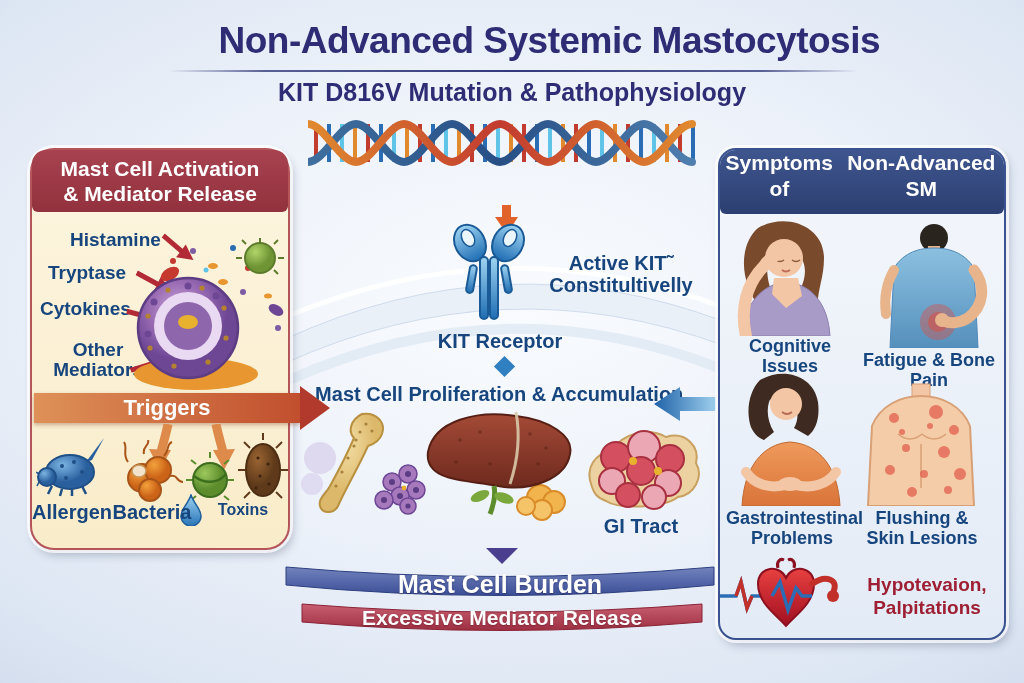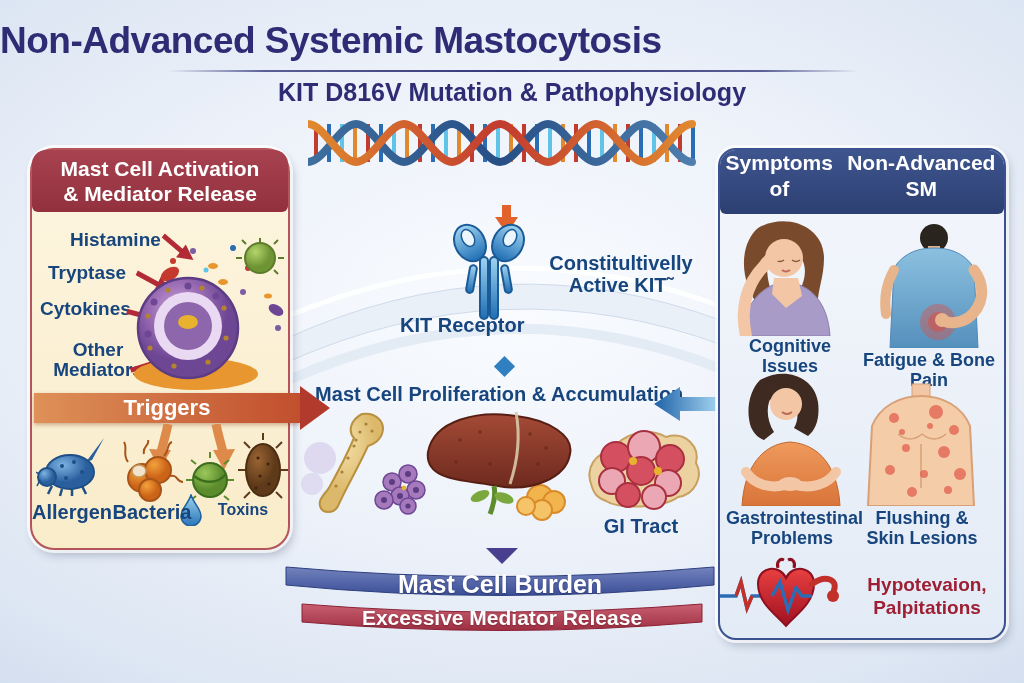--- a/index.html
+++ b/index.html
@@ -2,31 +2,31 @@
 <html><head>
 <meta charset="utf-8">
 <style>
   html,body{margin:0;padding:0;background:#c9d6ea;}
   .stage{position:relative;width:1024px;height:683px;overflow:hidden;
     background:radial-gradient(ellipse 95% 85% at 50% 45%, #f9fbfe 0%, #edf2fa 40%, #dde6f3 72%, #c7d4e9 100%);
     font-family:"Liberation Sans", sans-serif;}
   .abs{position:absolute;}
   .lbl{position:absolute;font-weight:bold;color:#17457d;line-height:1.12;}
   
-  .title{top:20px;left:0;width:880px;text-align:left;font-size:37px;font-weight:bold;color:#2e2c74;letter-spacing:-0.5px;}
+  .title{top:20px;left:0;width:880px;text-align:right;font-size:37px;font-weight:bold;color:#2e2c74;letter-spacing:-0.5px;}
   .title-rule{top:70px;left:168px;width:690px;height:2px;background:linear-gradient(90deg,rgba(60,63,124,0),#5a5f94 14%,#34377a 50%,#5a5f94 86%,rgba(60,63,124,0));}
   .subtitle{top:78px;left:0;width:1024px;text-align:center;font-size:25px;font-weight:bold;color:#2e2c74;}
   
   .dna{left:308px;top:112px;width:390px;height:62px;}
   .dna-label{left:345px;top:180px;width:320px;font-size:20px;text-align:center;}
   .arrow-orange-down{left:494px;top:205px;width:26px;height:30px;}
   .membrane{left:283px;top:222px;width:442px;height:188px;}
   .kit-receptor{left:447px;top:221px;width:84px;height:104px;}
   .active-kit{left:543px;top:252px;width:156px;font-size:20px;text-align:center;}
-  .receptor-label{left:400px;top:314px;width:200px;font-size:20px;text-align:left;}
+  .receptor-label{left:400px;top:330px;width:200px;font-size:20px;text-align:center;}
   .blue-diamond{left:497px;top:359px;width:15px;height:15px;background:#2f7fc1;transform:rotate(45deg);}
   .prolif-label{left:292px;top:383px;width:420px;font-size:20px;text-align:center;}
   .blue-arrow-left{left:652px;top:384px;width:66px;height:40px;}
   .organ-bone{left:296px;top:410px;width:140px;height:105px;}
   .organ-liver{left:420px;top:404px;width:160px;height:118px;}
   .organ-gi{left:578px;top:413px;width:126px;height:104px;}
   .lbl-bone{left:294px;top:515px;width:140px;font-size:20px;text-align:center;}
   .lbl-liver{left:420px;top:515px;width:160px;font-size:20px;text-align:center;}
   .lbl-gi{left:578px;top:515px;width:126px;font-size:20px;text-align:center;}
   .purple-tri{left:486px;top:548px;width:0;height:0;border-left:16px solid transparent;border-right:16px solid transparent;border-top:16px solid #4a3e8f;}
@@ -157,22 +157,22 @@
       <ellipse cx="61" cy="22" rx="15" ry="19" transform="rotate(28 61 22)"></ellipse>
       <rect x="33" y="36" width="8" height="62" rx="4"></rect>
       <rect x="43" y="36" width="8" height="62" rx="4"></rect>
       <rect x="21" y="44" width="7" height="28" rx="3.5" transform="rotate(10 24 58)"></rect>
       <rect x="56" y="44" width="7" height="28" rx="3.5" transform="rotate(-10 60 58)"></rect>
     </g>
     <ellipse cx="21" cy="17" rx="6" ry="9" transform="rotate(-28 21 17)" fill="#eaf5fc" stroke="#1a5a96" stroke-width="1.5"></ellipse>
     <ellipse cx="63" cy="17" rx="6" ry="9" transform="rotate(28 63 17)" fill="#eaf5fc" stroke="#1a5a96" stroke-width="1.5"></ellipse>
   </svg>
   <div class="lbl active-kit">
+    <span class="line">Active KIT˜</span>
     <span class="line">Constitultivelly</span>
-    <span class="line">Active KIT˜</span>
   </div>
   <div class="lbl receptor-label">KIT Receptor</div>
   <div class="abs blue-diamond"></div>
 
   <div class="lbl prolif-label">Mast Cell Proliferation &amp; Accumulation,</div>
   <svg class="abs blue-arrow-left" viewBox="0 0 66 40">
     <defs>
         <linearGradient id="gBA" x1="0" y1="0" x2="1" y2="0">
           <stop offset="0" stop-color="#1f62a8"></stop>
           <stop offset="1" stop-color="#9fd0ee"></stop>

